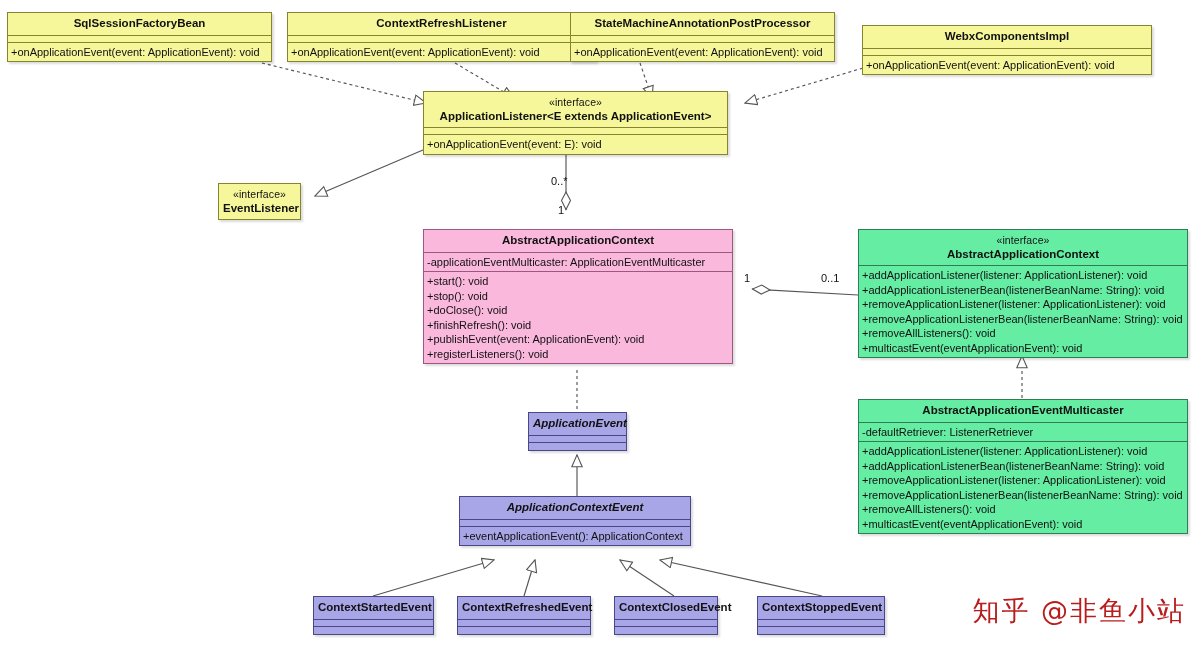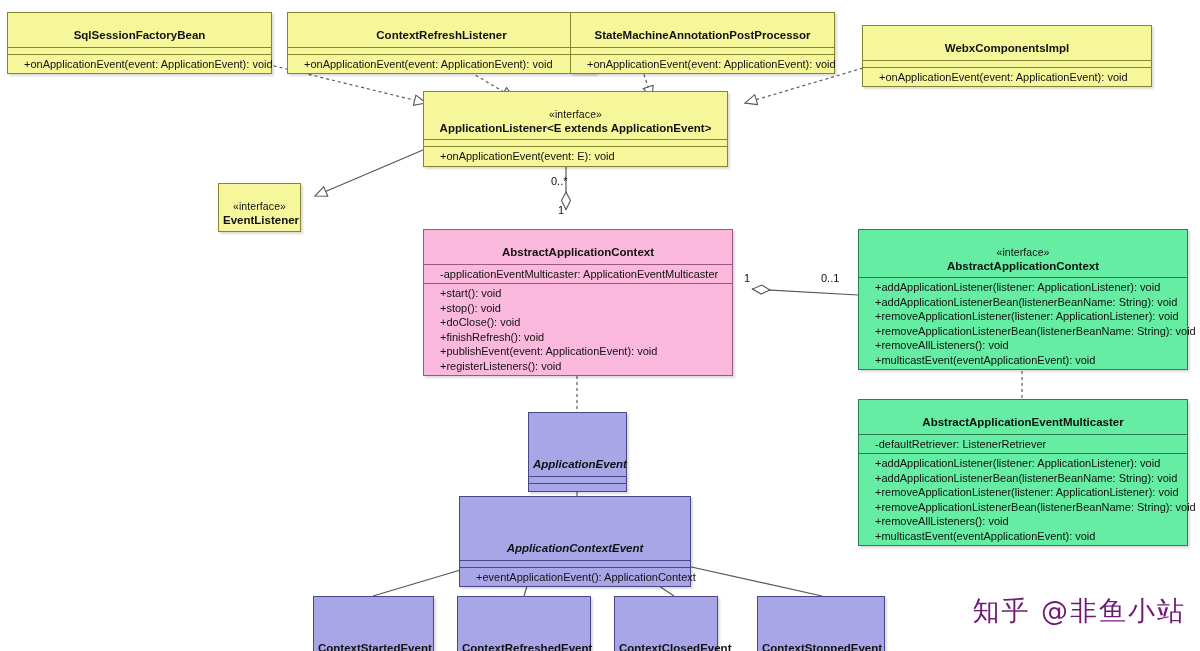--- a/index.html
+++ b/index.html
@@ -31,34 +31,34 @@
     box-shadow: 2px 2px 2px rgba(0,0,0,0.14);
     z-index: 5;
   }
   .uml .hdr {
     box-sizing: border-box;
     text-align: center;
     font-weight: bold;
     font-size: 11.5px;
     color: #111;
     line-height: 13.5px;
-    padding: 16px 4px 4px 4px;
+    padding: 4px 4px 4px 4px;
     border-bottom: 1px solid #6b6b38;
   }
   .uml .hdr .stereo {
     display: block;
     font-weight: normal;
     font-size: 10.5px;
     letter-spacing: .1px;
   }
   .uml .sect {
     box-sizing: border-box;
     font-size: 11px;
     color: #111;
-    padding: 2px 3px 2px 16px;
+    padding: 2px 3px 2px 3px;
     line-height: 14.5px;
     border-bottom: 1px solid #6b6b38;
   }
   .uml .sect:last-child { border-bottom: none; }
   .uml .sect.empty {
     height: 7px;
     padding: 0;
   }
   .uml .sect .ln { white-space: nowrap; display: block; }
 
@@ -72,37 +72,37 @@
   .t-pink .hdr { background: #fbb8dd; border-bottom-color: #9c5880; }
   .t-pink .sect { background: #fbb8dd; border-bottom-color: #9c5880; }
 
   
   .t-green { background: #64eda3; border-color: #2f7d54; }
   .t-green .hdr { background: #64eda3; border-bottom-color: #2f7d54; }
   .t-green .sect { background: #64eda3; border-bottom-color: #2f7d54; }
 
   
   .t-purple { background: #a9a6e8; border-color: #494787; }
-  .t-purple .hdr { background: #a9a6e8; border-bottom-color: #494787; margin-top: 29px; }
+  .t-purple .hdr { background: #a9a6e8; border-bottom-color: #494787; }
   .t-purple .sect { background: #a9a6e8; border-bottom-color: #494787; }
   .t-purple .hdr.italic { font-style: italic; }
 
   .mlabel {
     position: absolute;
     font-size: 11px;
     color: #111;
     z-index: 6;
     white-space: nowrap;
   }
   .watermark {
     position: absolute;
     right: 14px;
     bottom: 22px;
     font-size: 27px;
-    color: #701a75;
+    color: #b91c1c;
     letter-spacing: 2px;
     z-index: 7;
     white-space: nowrap;
     font-family: "DejaVu Sans", sans-serif;
   }
 </style>
 </head>
 <body>
 
 <div id="canvas">

